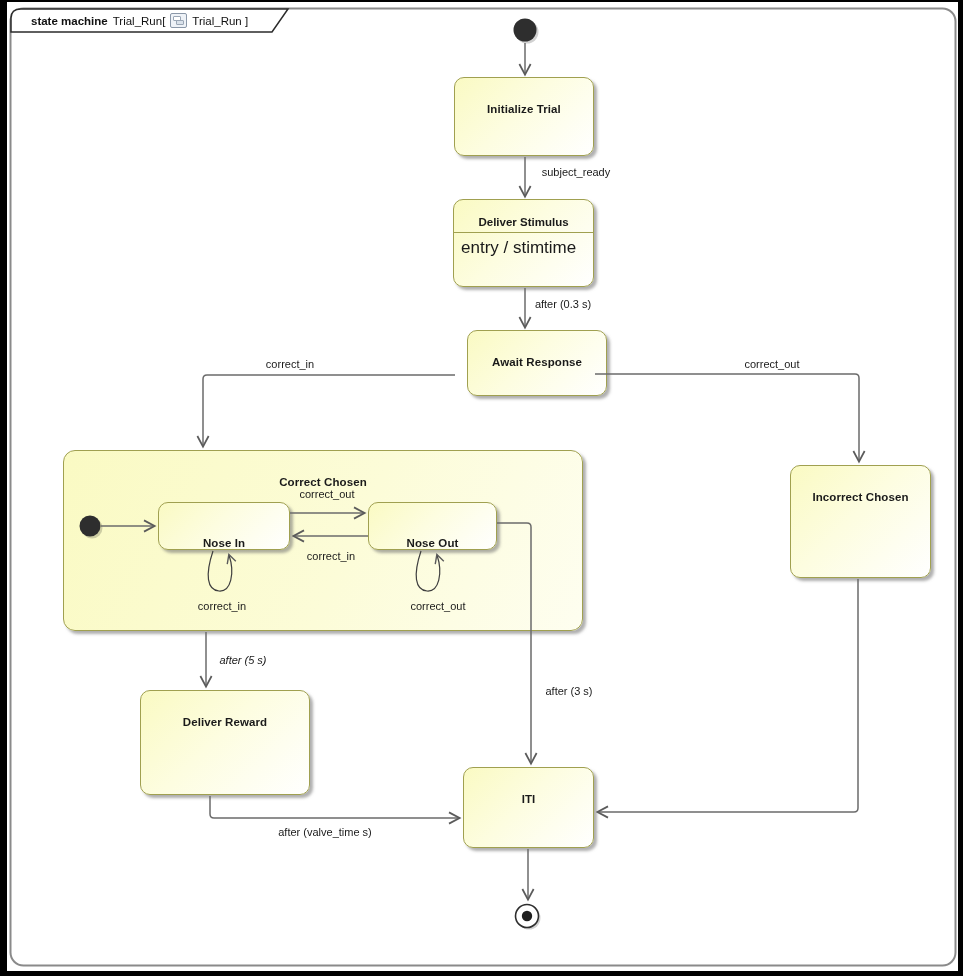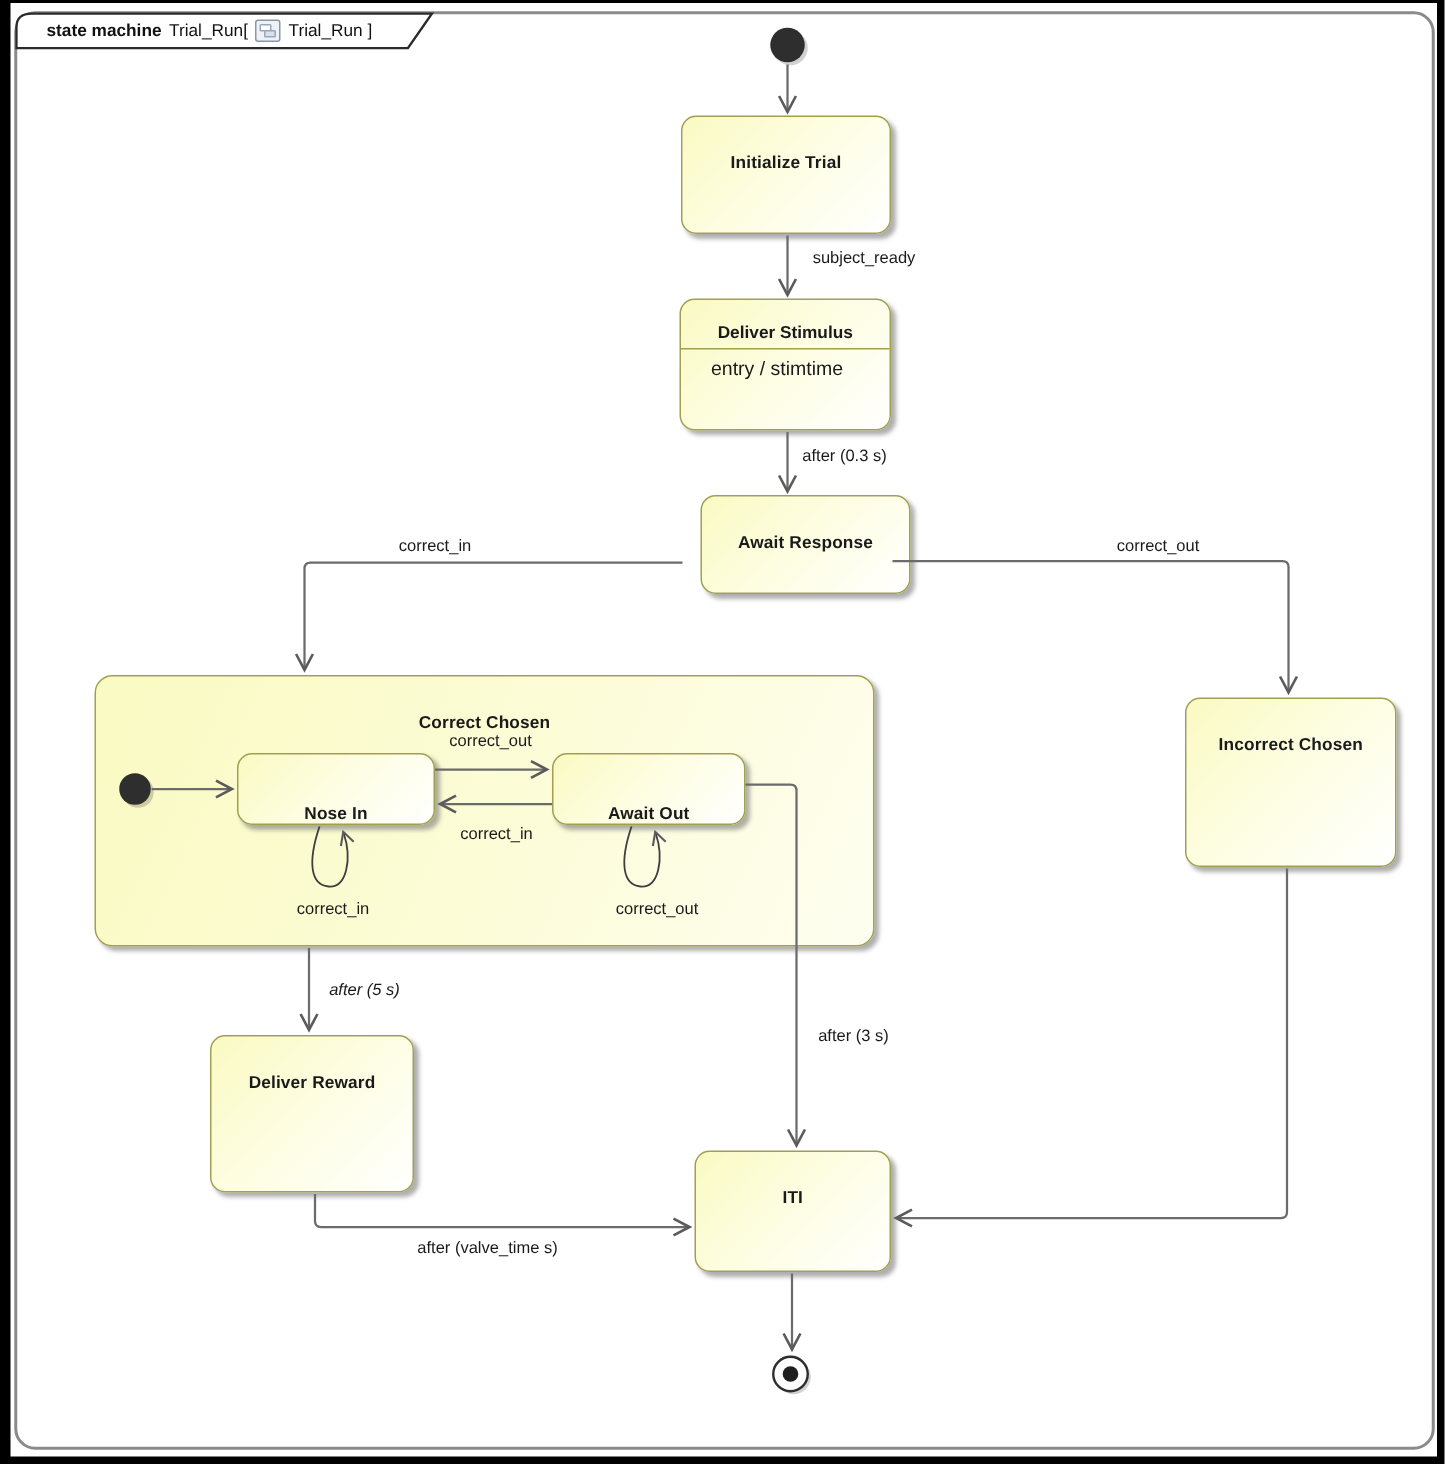--- a/index.html
+++ b/index.html
@@ -38,22 +38,22 @@
   .composite{
     background:linear-gradient(115deg,#fafac3 0%,#fcfcd8 55%,#fefef0 100%);
     border-radius:12px;
   }
   .state .hdr{
     font-weight:bold;font-size:11.5px;text-align:center;
     padding:16px 4px 4px 4px;
     border-bottom:1.2px solid #a0a050;
   }
   .state .body{
-    font-size:13px;font-weight:normal;text-align:left;
-    padding:5px 20px;
+    font-size:17px;font-weight:normal;text-align:left;
+    padding:5px 7px;
   }
   
   .tlabel{
     position:absolute;
     font-size:11px;color:#1a1a1a;
     white-space:nowrap;
     transform:translate(-50%,-50%);
     z-index:3;
   }
   
@@ -100,28 +100,28 @@
 
   <div class="state" style="left:455px;top:330px;width:140px;height:66px;margin-left:12px;">
     <div class="title">Await Response</div>
   </div>
 
   <div class="state centered" style="left:158px;top:502px;width:132px;height:48px;">
     <div class="title">Nose In</div>
   </div>
 
   <div class="state centered" style="left:368px;top:502px;width:129px;height:48px;">
-    <div class="title">Await Out</div>
+    <div class="title">Nose Out</div>
   </div>
 
   <div class="state" style="left:790px;top:465px;width:141px;height:113px;">
     <div class="title">Incorrect Chosen</div>
   </div>
 
-  <div class="state" style="left:140px;top:690px;width:136px;height:105px;">
+  <div class="state" style="left:140px;top:690px;width:170px;height:105px;">
     <div class="title">Deliver Reward</div>
   </div>
 
   <div class="state" style="left:463px;top:767px;width:131px;height:81px;">
     <div class="title">ITI</div>
   </div>
 
   <svg id="edges" width="963" height="976" viewBox="0 0 963 976">
     <defs>
       <marker id="arr" viewBox="0 0 12 12" refX="10" refY="6" markerWidth="10" markerHeight="10" orient="auto">

